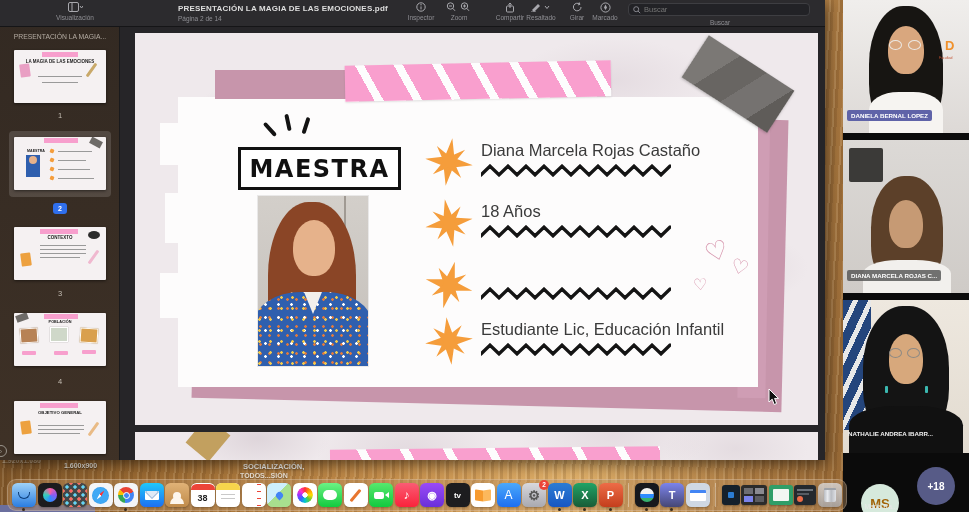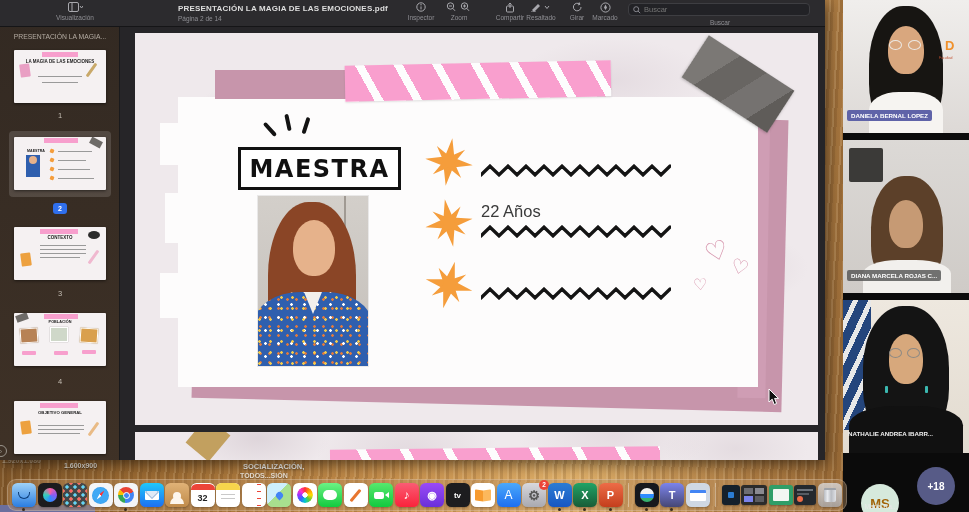--- a/index.html
+++ b/index.html
@@ -304,39 +304,50 @@
           <div class="ph-face"></div>
           <div class="ph-jacket"></div>
           <div class="ph-collar"></div>
         </div>
 
         <div class="brow" style="top:104px;">
           <svg class="bstar" viewBox="0 0 100 100" style="transform:rotate(8deg);">
               <polygon points="50,0 60,40 100,50 60,60 50,100 40,60 0,50 40,40" fill="#f59d3b"></polygon>
               <polygon points="50,8 58,42 92,50 58,58 50,92 42,58 8,50 42,42" fill="#f59d3b" transform="rotate(45 50 50)"></polygon>
             </svg>
+          <div class="btext">Diana Marcela Rojas Castaño</div>
           <svg class="zigwrap" viewBox="0 0 190 12" preserveAspectRatio="none">
               <path d="M0,10 9,2 18,10 27,2 36,10 45,2 54,10 63,2 72,10 81,2 90,10 99,2 108,10 117,2 126,10 135,2 144,10 153,2 162,10 171,2 180,10 189,2" fill="none" stroke="#141414" stroke-width="3.2" stroke-linecap="round"></path>
             </svg>
         </div>
         <div class="brow" style="top:165px;">
           <svg class="bstar" viewBox="0 0 100 100" style="transform:rotate(-10deg);">
               <polygon points="50,0 60,40 100,50 60,60 50,100 40,60 0,50 40,40" fill="#f59d3b"></polygon>
               <polygon points="50,8 58,42 92,50 58,58 50,92 42,58 8,50 42,42" fill="#f59d3b" transform="rotate(45 50 50)"></polygon>
             </svg>
-          <div class="btext">22 Años</div>
+          <div class="btext">18 Años</div>
           <svg class="zigwrap" viewBox="0 0 190 12" preserveAspectRatio="none">
               <path d="M0,10 9,2 18,10 27,2 36,10 45,2 54,10 63,2 72,10 81,2 90,10 99,2 108,10 117,2 126,10 135,2 144,10 153,2 162,10 171,2 180,10 189,2" fill="none" stroke="#141414" stroke-width="3.2" stroke-linecap="round"></path>
             </svg>
         </div>
         <div class="brow" style="top:227px;">
           <svg class="bstar" viewBox="0 0 100 100" style="transform:rotate(14deg);">
               <polygon points="50,0 60,40 100,50 60,60 50,100 40,60 0,50 40,40" fill="#f59d3b"></polygon>
               <polygon points="50,8 58,42 92,50 58,58 50,92 42,58 8,50 42,42" fill="#f59d3b" transform="rotate(45 50 50)"></polygon>
             </svg>
+          <svg class="zigwrap" viewBox="0 0 190 12" preserveAspectRatio="none">
+              <path d="M0,10 9,2 18,10 27,2 36,10 45,2 54,10 63,2 72,10 81,2 90,10 99,2 108,10 117,2 126,10 135,2 144,10 153,2 162,10 171,2 180,10 189,2" fill="none" stroke="#141414" stroke-width="3.2" stroke-linecap="round"></path>
+            </svg>
+        </div>
+        <div class="brow" style="top:283px;">
+          <svg class="bstar" viewBox="0 0 100 100" style="transform:rotate(-6deg);">
+              <polygon points="50,0 60,40 100,50 60,60 50,100 40,60 0,50 40,40" fill="#f59d3b"></polygon>
+              <polygon points="50,8 58,42 92,50 58,58 50,92 42,58 8,50 42,42" fill="#f59d3b" transform="rotate(45 50 50)"></polygon>
+            </svg>
+          <div class="btext">Estudiante Lic, Educación Infantil</div>
           <svg class="zigwrap" viewBox="0 0 190 12" preserveAspectRatio="none">
               <path d="M0,10 9,2 18,10 27,2 36,10 45,2 54,10 63,2 72,10 81,2 90,10 99,2 108,10 117,2 126,10 135,2 144,10 153,2 162,10 171,2 180,10 189,2" fill="none" stroke="#141414" stroke-width="3.2" stroke-linecap="round"></path>
             </svg>
         </div>
 
         <div class="heart" style="left:570px;top:203px;font-size:26px;transform:rotate(-18deg);">♡</div>
         <div class="heart" style="left:596px;top:222px;font-size:20px;transform:rotate(14deg);">♡</div>
         <div class="heart" style="left:558px;top:242px;font-size:16px;transform:rotate(-4deg);">♡</div>
       </div>
 
@@ -413,21 +424,21 @@
         <div style="width:14px;height:9px;background:#fff;border-radius:1px;position:relative;overflow:hidden;">
           <div style="position:absolute;left:2px;top:-4px;width:10px;height:10px;background:#dfe9f5;transform:rotate(45deg);border:1px solid #9db8d8;"></div>
         </div>
       </div>
     <div class="dicon" style="background:linear-gradient(180deg,#e0b277,#c08b4a);">
         <div style="width:8px;height:8px;border-radius:50%;background:#fdf6ec;margin-bottom:-2px;"></div>
         <div style="position:absolute;bottom:3px;left:5px;width:14px;height:7px;border-radius:7px 7px 0 0;background:#fdf6ec;"></div>
       </div>
     <div class="dicon" style="background:#fff;color:#222;flex-direction:column;">
         <div style="width:24px;height:6px;background:#ec4438;border-radius:5.5px 5.5px 0 0;"></div>
-        <div style="font-size:9px;line-height:16px;">32</div>
+        <div style="font-size:9px;line-height:16px;">38</div>
       </div>
     <div class="dicon" style="background:#fff;flex-direction:column;justify-content:flex-start;">
         <div style="width:24px;height:7px;background:#f7d54c;border-radius:5.5px 5.5px 0 0;"></div>
         <div style="width:14px;height:1px;background:#c9c9c9;margin-top:4px;"></div>
         <div style="width:14px;height:1px;background:#c9c9c9;margin-top:3px;"></div>
       </div>
     <div class="dicon" style="background:#fff;background-image:radial-gradient(#ec4438 1.5px,rgba(0,0,0,0) 2px),radial-gradient(#f7a14c 1.5px,rgba(0,0,0,0) 2px),radial-gradient(#3478f6 1.5px,rgba(0,0,0,0) 2px);background-size:24px 7px;background-position:5px 5px,5px 12px,5px 19px;"></div>
     <div class="dicon" style="background:linear-gradient(135deg,#cdeffc 45%,#a8e08e 45%);">
         <div style="width:7px;height:7px;background:#4285f4;border-radius:50% 50% 50% 0;transform:rotate(-45deg);"></div>
       </div>

